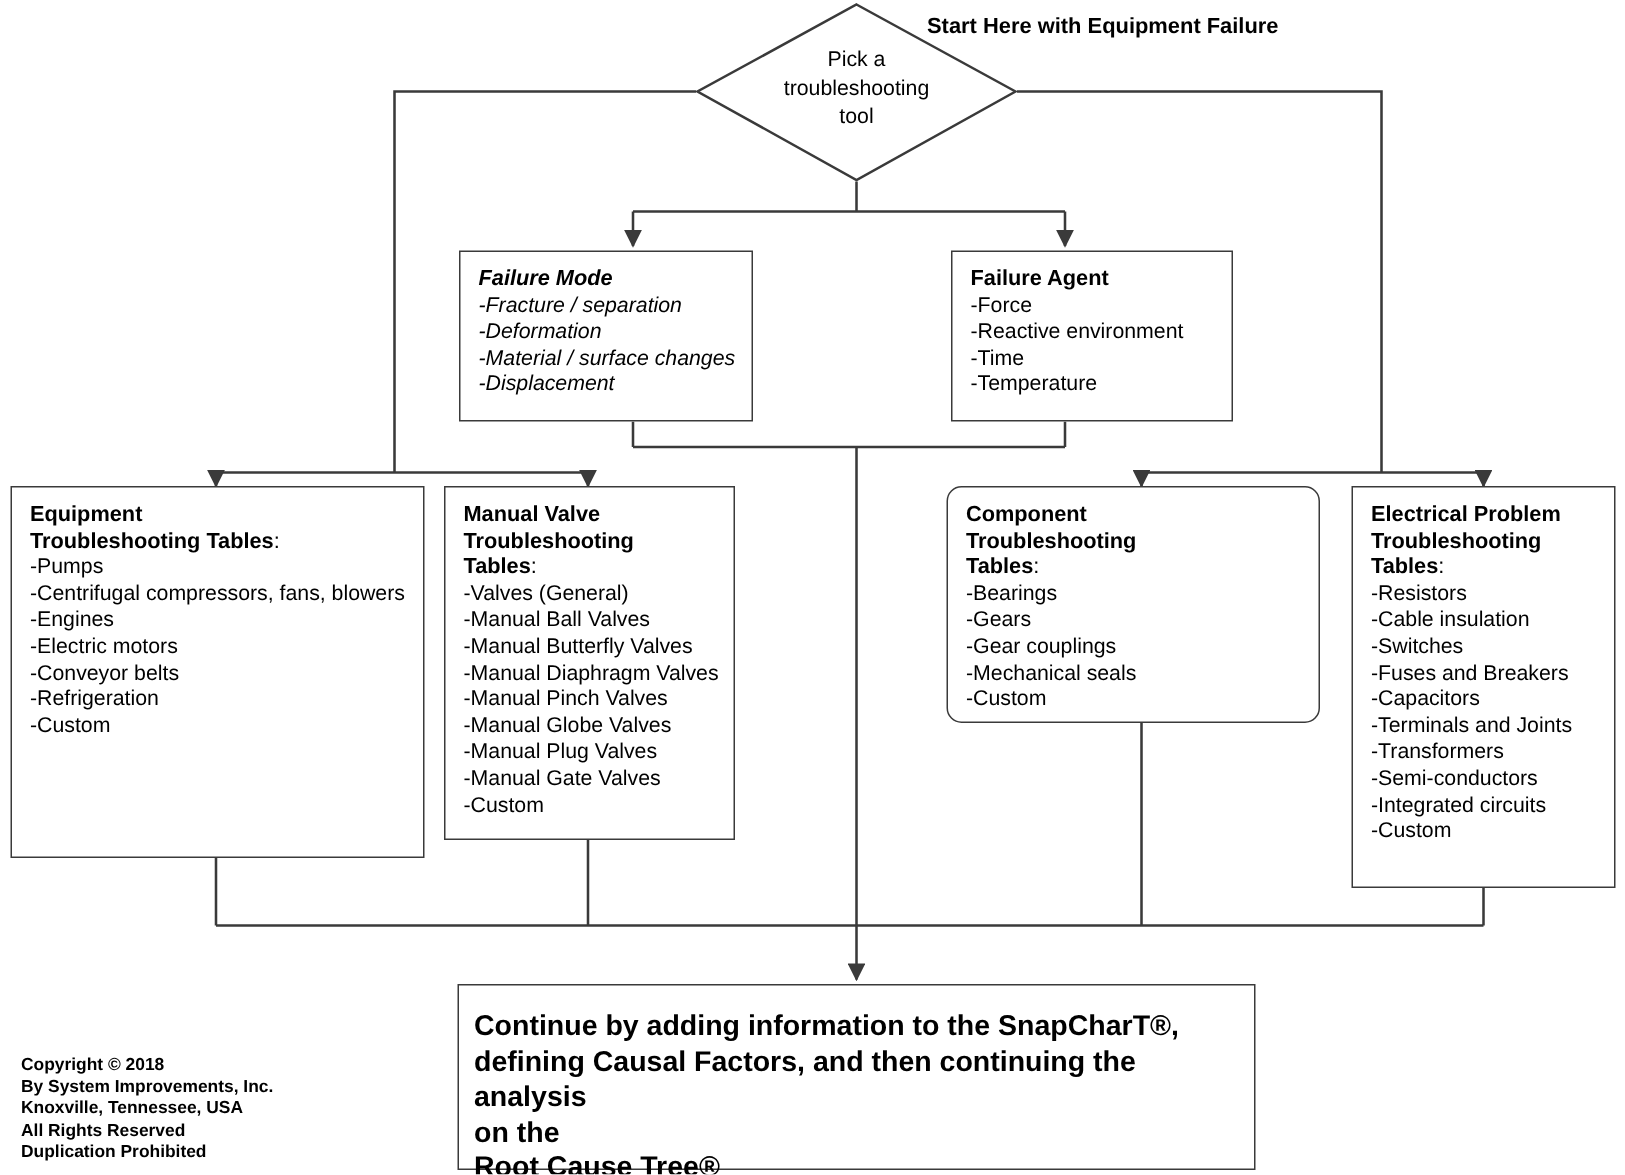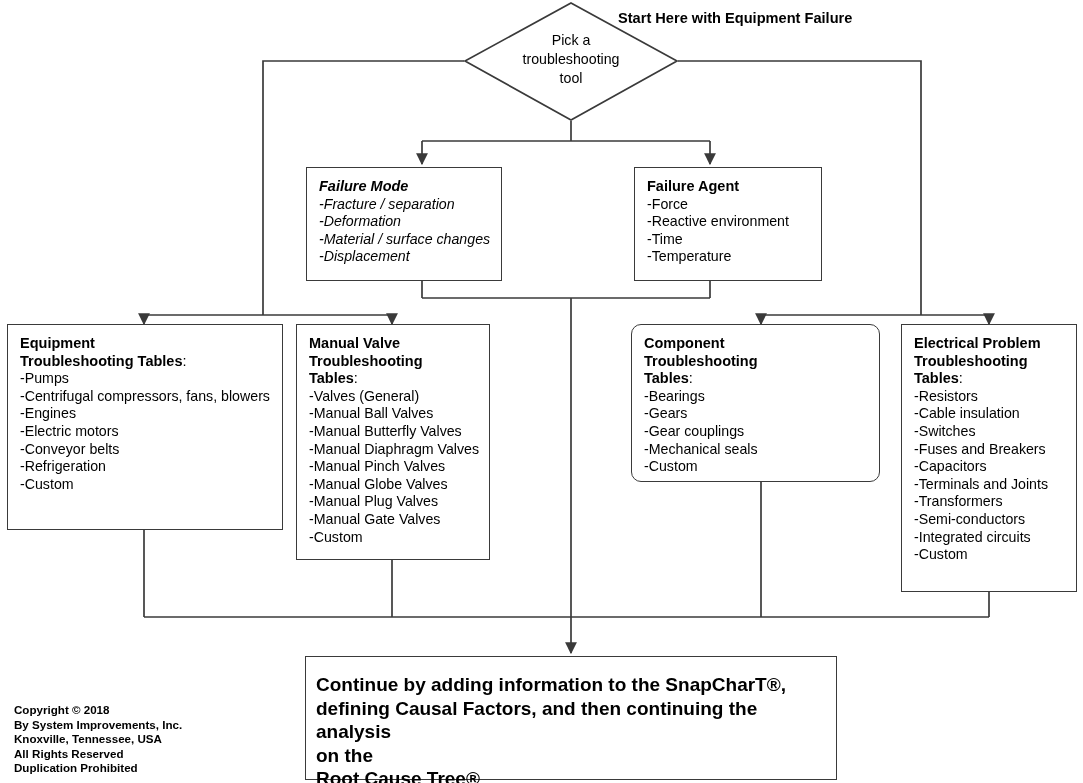--- a/index.html
+++ b/index.html
@@ -165,21 +165,21 @@
   <div class="node" id="box-failure-agent" style="left:592px; top:167px; width:188px; height:114px;margin-left:42px;">
     <div class="inner">
       <div class="hdr">Failure Agent</div>
       <div class="li">-Force</div>
       <div class="li">-Reactive environment</div>
       <div class="li">-Time</div>
       <div class="li">-Temperature</div>
     </div>
   </div>
 
-  <div class="node" id="box-equipment" style="left:7px; top:324px; width:276px; height:206px;">
+  <div class="node" id="box-equipment" style="left:7px; top:324px; width:276px; height:248px;">
     <div class="inner">
       <div class="hdr">Equipment</div>
       <div class="hdr"><span>Troubleshooting Tables</span><span class="norm">:</span></div>
       <div class="li">-Pumps</div>
       <div class="li">-Centrifugal compressors, fans, blowers</div>
       <div class="li">-Engines</div>
       <div class="li">-Electric motors</div>
       <div class="li">-Conveyor belts</div>
       <div class="li">-Refrigeration</div>
       <div class="li">-Custom</div>

